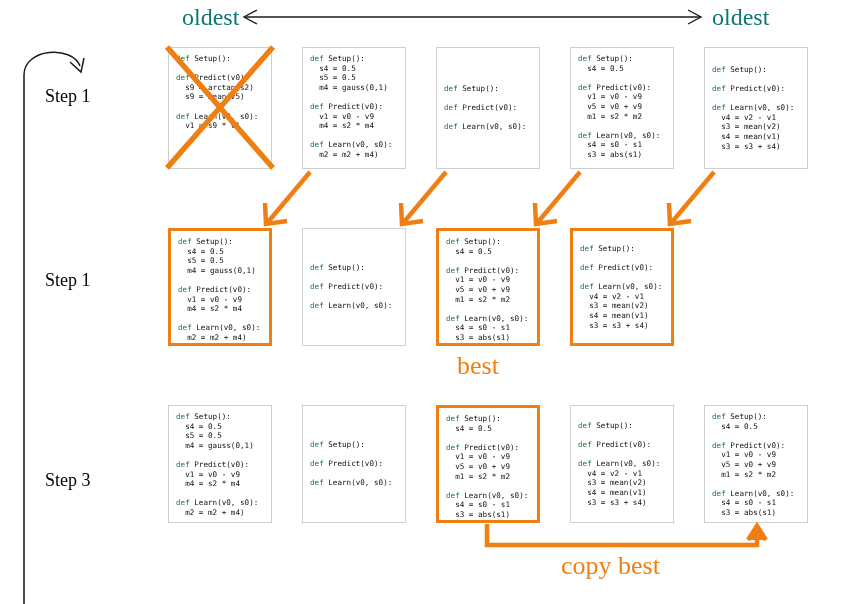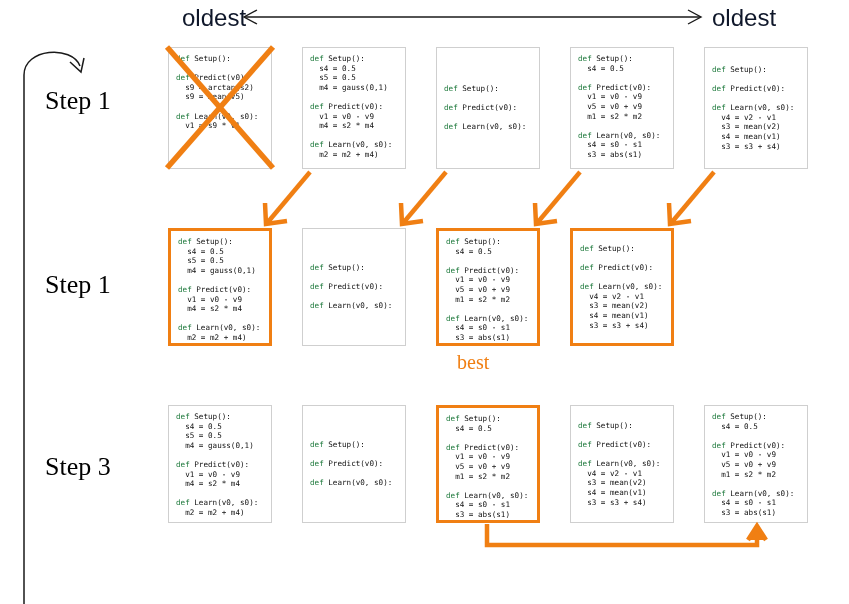--- a/index.html
+++ b/index.html
@@ -8,40 +8,40 @@
     background:#ffffff;
     font-family:"Liberation Serif", serif;
     position:relative;
     overflow:hidden;
   }
   #stage{position:absolute;left:0;top:0;width:849px;height:604px;}
 
   
   .axis-label{
     position:absolute;
-    font-family:Liberation Sans, sans-serif;
+    font-family:Liberation Serif, serif;
     font-size:24px;
-    color:#0f172a;
+    color:#0f766e;
     white-space:nowrap;
   }
   #axis-oldest{left:182px;top:4px;}
   #axis-newest{left:712px;top:4px;}
 
   
   .step-label{
     position:absolute;
     font-family:"Liberation Serif", serif;
-    font-size:26px;
+    font-size:18px;
     color:#000;
     white-space:nowrap;
     font-weight:400;
   }
   #step-1{left:45px;top:86px;}
   #step-2{left:45px;top:270px;}
-  #step-3{left:45px;top:452px;}
+  #step-3{left:45px;top:470px;}
 
   
   .card{
     position:absolute;
     box-sizing:border-box;
     background:#ffffff;
     border:1px solid #cfcfcf;
     padding:6px 7px;
     overflow:hidden;
   }
@@ -56,21 +56,21 @@
     white-space:pre;
     letter-spacing:0px;
   }
   .code .kw{color:#1f7a3d;}
   .card.vcenter{display:flex;align-items:center;}
 
   
   .orange-label{
     position:absolute;
     font-family:"Liberation Serif", serif;
-    font-size:20px;
+    font-size:26px;
     color:#f07f13;
     white-space:nowrap;
   }
   #label-best{left:457px;top:351px;}
   #label-copy-best{left:561px;top:551px;}
 
   svg.overlay{position:absolute;left:0;top:0;width:849px;height:604px;pointer-events:none;}
 </style>
 </head>
 <body>
@@ -78,20 +78,21 @@
 <div id="stage">
 
   <div class="axis-label" id="axis-oldest">oldest</div>
   <div class="axis-label" id="axis-newest">oldest</div>
 
   <div class="step-label" id="step-1">Step 1</div>
   <div class="step-label" id="step-2">Step 1</div>
   <div class="step-label" id="step-3">Step 3</div>
 
   <div class="orange-label" id="label-best">best</div>
+  <div class="orange-label" id="label-copy-best">copy best</div>
 
   <div id="cards">
       <div class="card" style="left: 168px; top: 47px; width: 104px; height: 122px;">
         <div class="code"><span class="kw">def</span> Setup():
 
 <span class="kw">def</span> Predict(v0):
   s9 = arctan(s2)
   s9 = mean(v5)
 
 <span class="kw">def</span> Learn(v0, s0):

